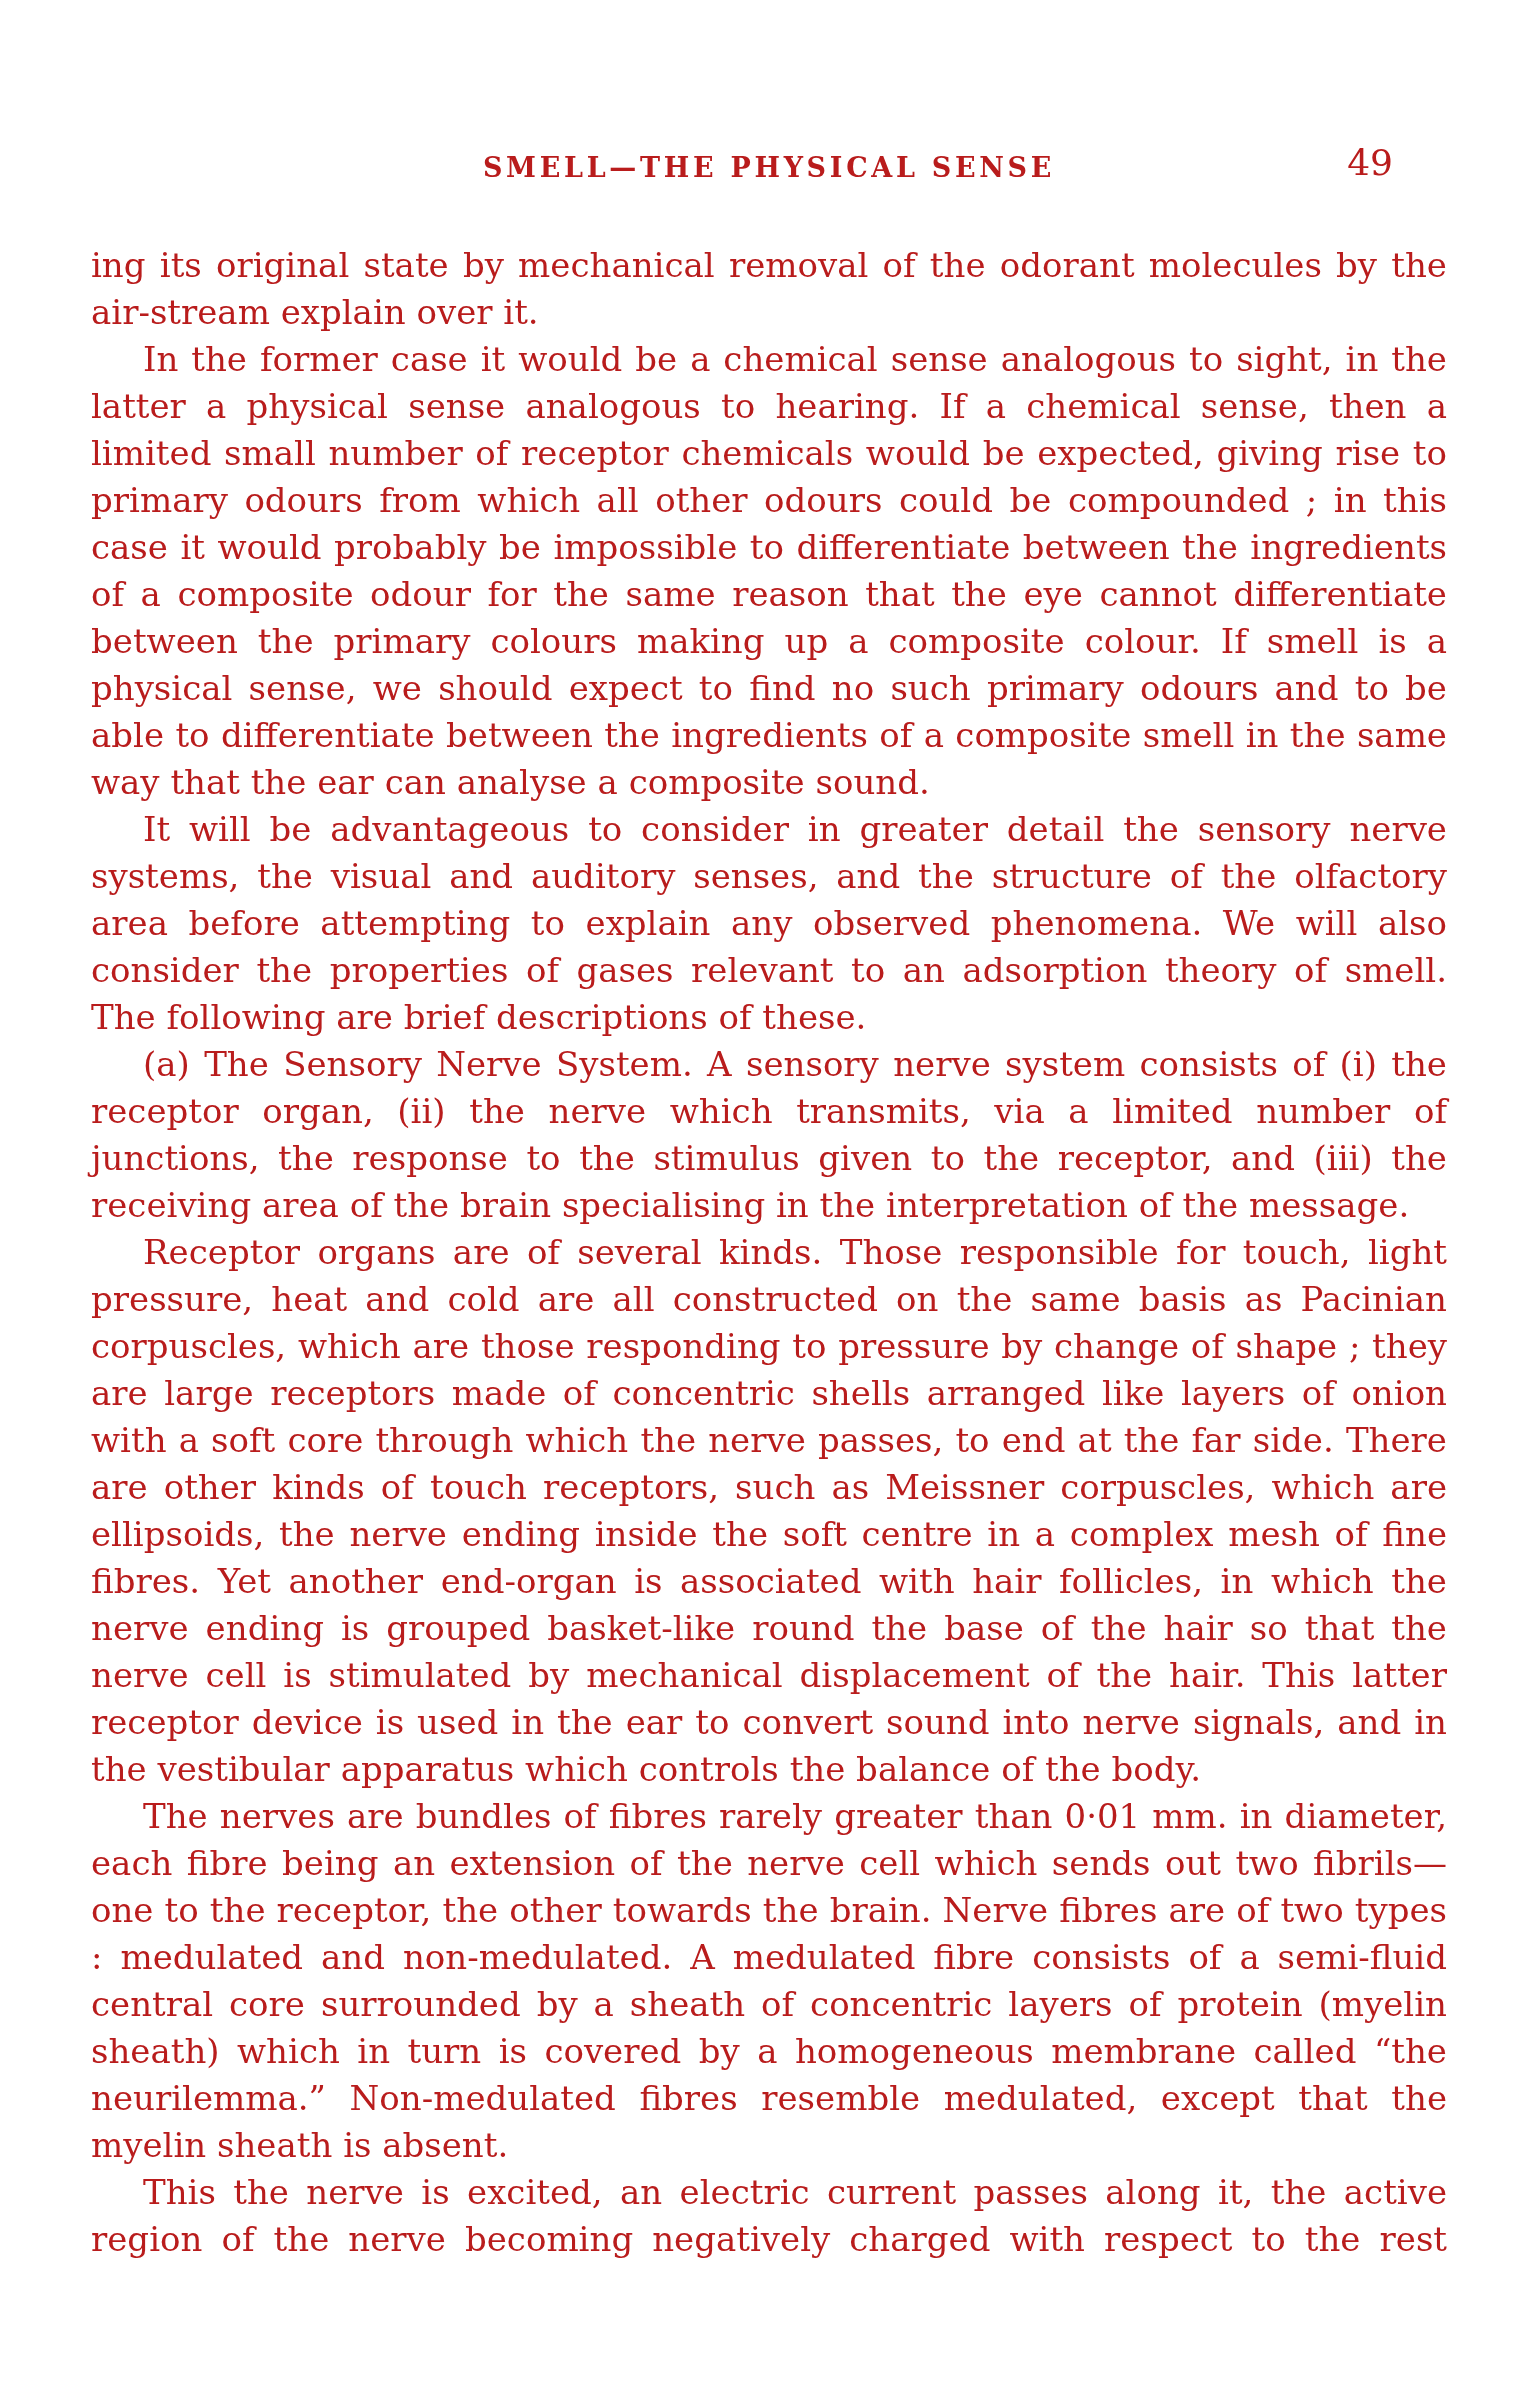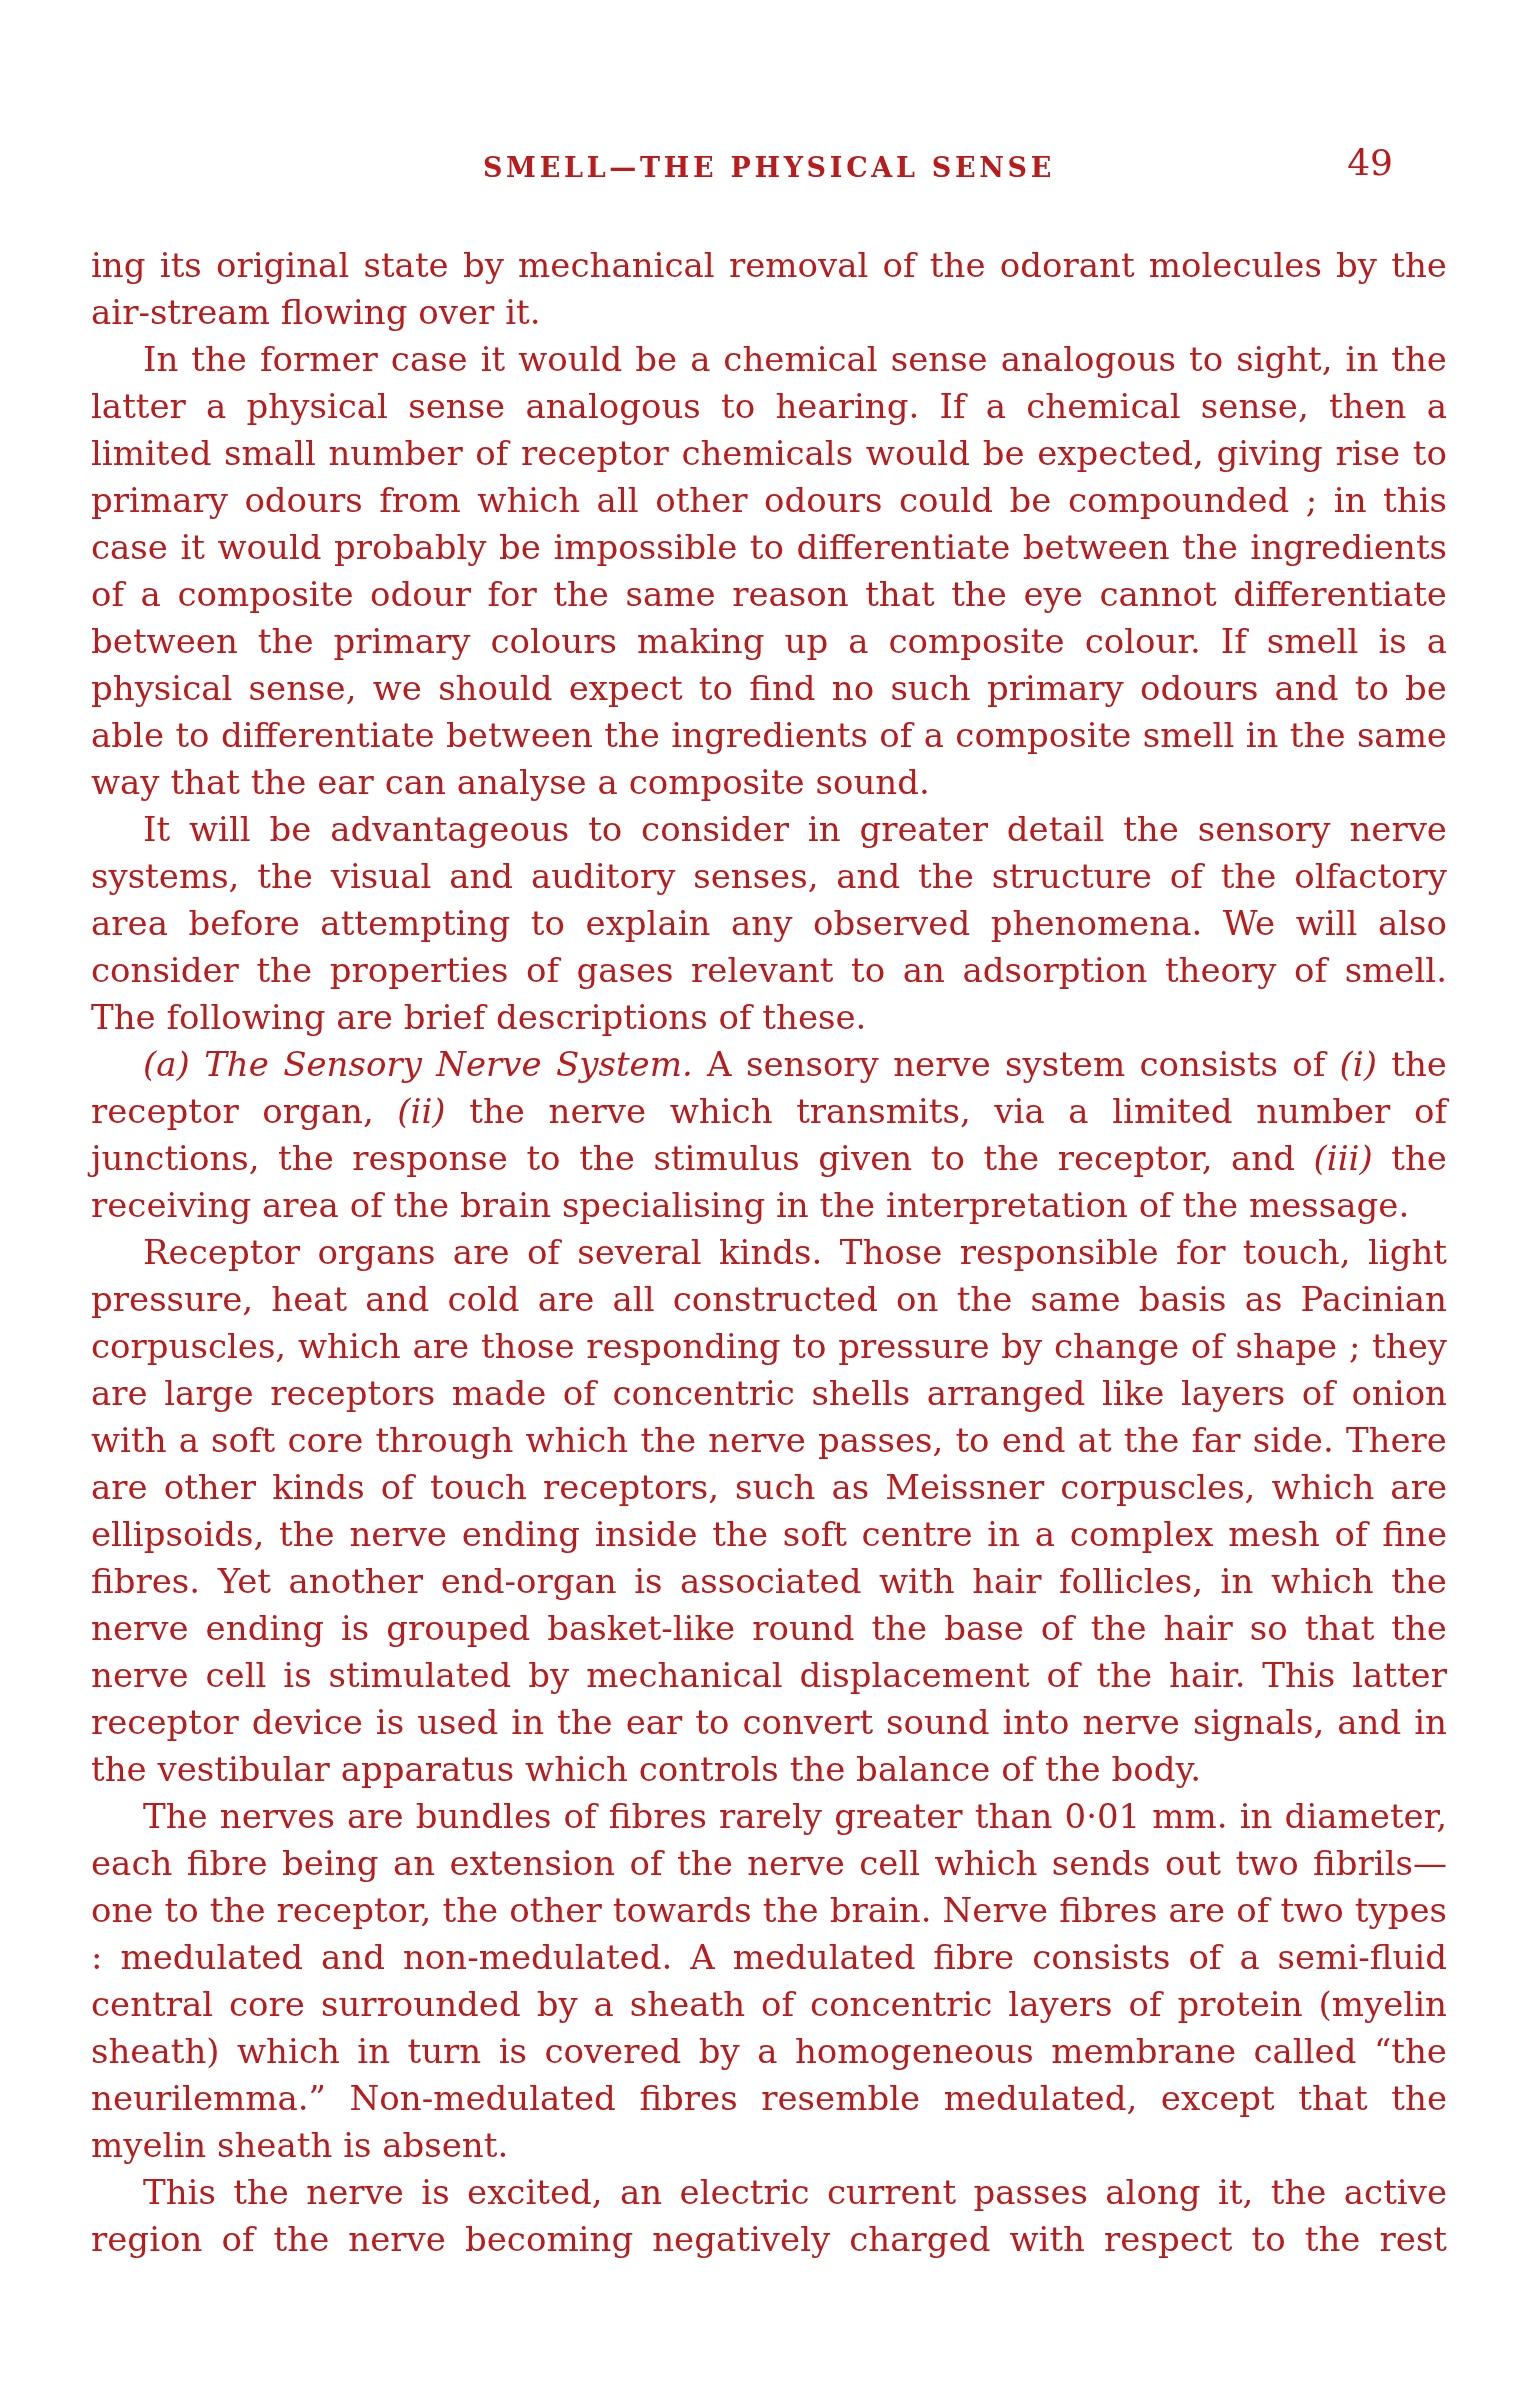--- a/index.html
+++ b/index.html
@@ -42,35 +42,35 @@
     top: 242px;
     left: 91px;
     width: 1356px;
     font-size: 34px;
     line-height: 47px;
     text-align: justify;
   }
   .para { margin: 0; text-indent: 52px; }
   .para.no-indent { text-indent: 0; }
   .para.justify-last { text-align-last: justify; }
-  .it { font-style: italic; }
+  .it { }
 </style>
 </head>
 <body>
 
 <div class="page">
 
   <div class="running-head">
     <span class="head-title">SMELL—THE PHYSICAL SENSE</span>
     <span class="page-number">49</span>
   </div>
 
   <div class="body-text">
 
-    <p class="para no-indent"><span>ing its original state by mechanical removal of the odorant molecules by the air-stream flowing over it.</span></p>
+    <p class="para no-indent"><span>ing its original state by mechanical removal of the odorant molecules by the air-stream explain over it.</span></p>
 
     <p class="para"><span>In the former case it would be a chemical sense analogous to sight, in the latter a physical sense analogous to hearing.  If a chemical sense, then a limited small number of receptor chemicals would be expected, giving rise to primary odours from which all other odours could be compounded ; in this case it would probably be impossible to differentiate between the ingredients of a composite odour for the same reason that the eye cannot differentiate between the primary colours making up a composite colour.  If smell is a physical sense, we should expect to find no such primary odours and to be able to differentiate between the ingredients of a composite smell in the same way that the ear can analyse a composite sound.</span></p>
 
     <p class="para"><span>It will be advantageous to consider in greater detail the sensory nerve systems, the visual and auditory senses, and the structure of the olfactory area before attempting to explain any observed phenomena.  We will also consider the properties of gases relevant to an adsorption theory of smell.  The following are brief descriptions of these.</span></p>
 
     <p class="para"><span class="it">(a) The Sensory Nerve System.</span><span>  A sensory nerve system consists of </span><span class="it">(i)</span><span> the receptor organ, </span><span class="it">(ii)</span><span> the nerve which transmits, via a limited number of junctions, the response to the stimulus given to the receptor, and </span><span class="it">(iii)</span><span> the receiving area of the brain specialising in the interpretation of the message.</span></p>
 
     <p class="para"><span>Receptor organs are of several kinds.  Those responsible for touch, light pressure, heat and cold are all constructed on the same basis as Pacinian corpuscles, which are those responding to pressure by change of shape ; they are large receptors made of concentric shells arranged like layers of onion with a soft core through which the nerve passes, to end at the far side.  There are other kinds of touch receptors, such as Meissner corpuscles, which are ellipsoids, the nerve ending inside the soft centre in a complex mesh of fine fibres.  Yet another end-organ is associated with hair follicles, in which the nerve ending is grouped basket-like round the base of the hair so that the nerve cell is stimulated by mechanical displacement of the hair.  This latter receptor device is used in the ear to convert sound into nerve signals, and in the vestibular apparatus which controls the balance of the body.</span></p>
 
     <p class="para"><span>The nerves are bundles of fibres rarely greater than 0·01 mm. in diameter, each fibre being an extension of the nerve cell which sends out two fibrils—one to the receptor, the other towards the brain.  Nerve fibres are of two types :  medulated and non-medulated.  A medulated fibre consists of a semi-fluid central core surrounded by a sheath of concentric layers of protein (myelin sheath) which in turn is covered by a homogeneous membrane called “the neurilemma.”  Non-medulated fibres resemble medulated, except that the myelin sheath is absent.</span></p>

